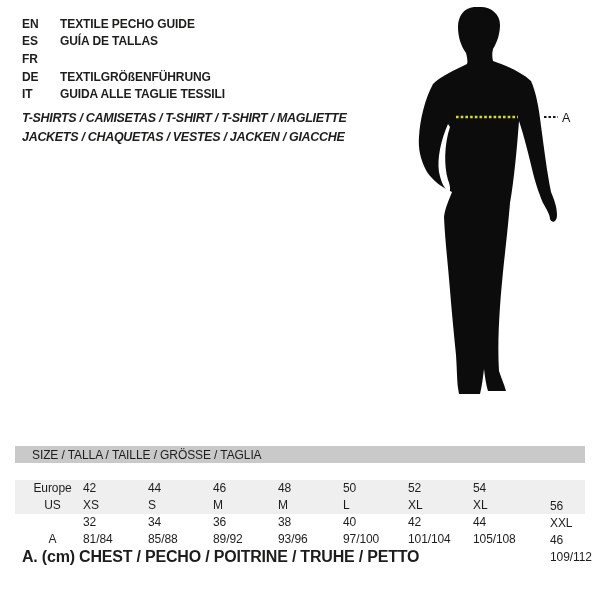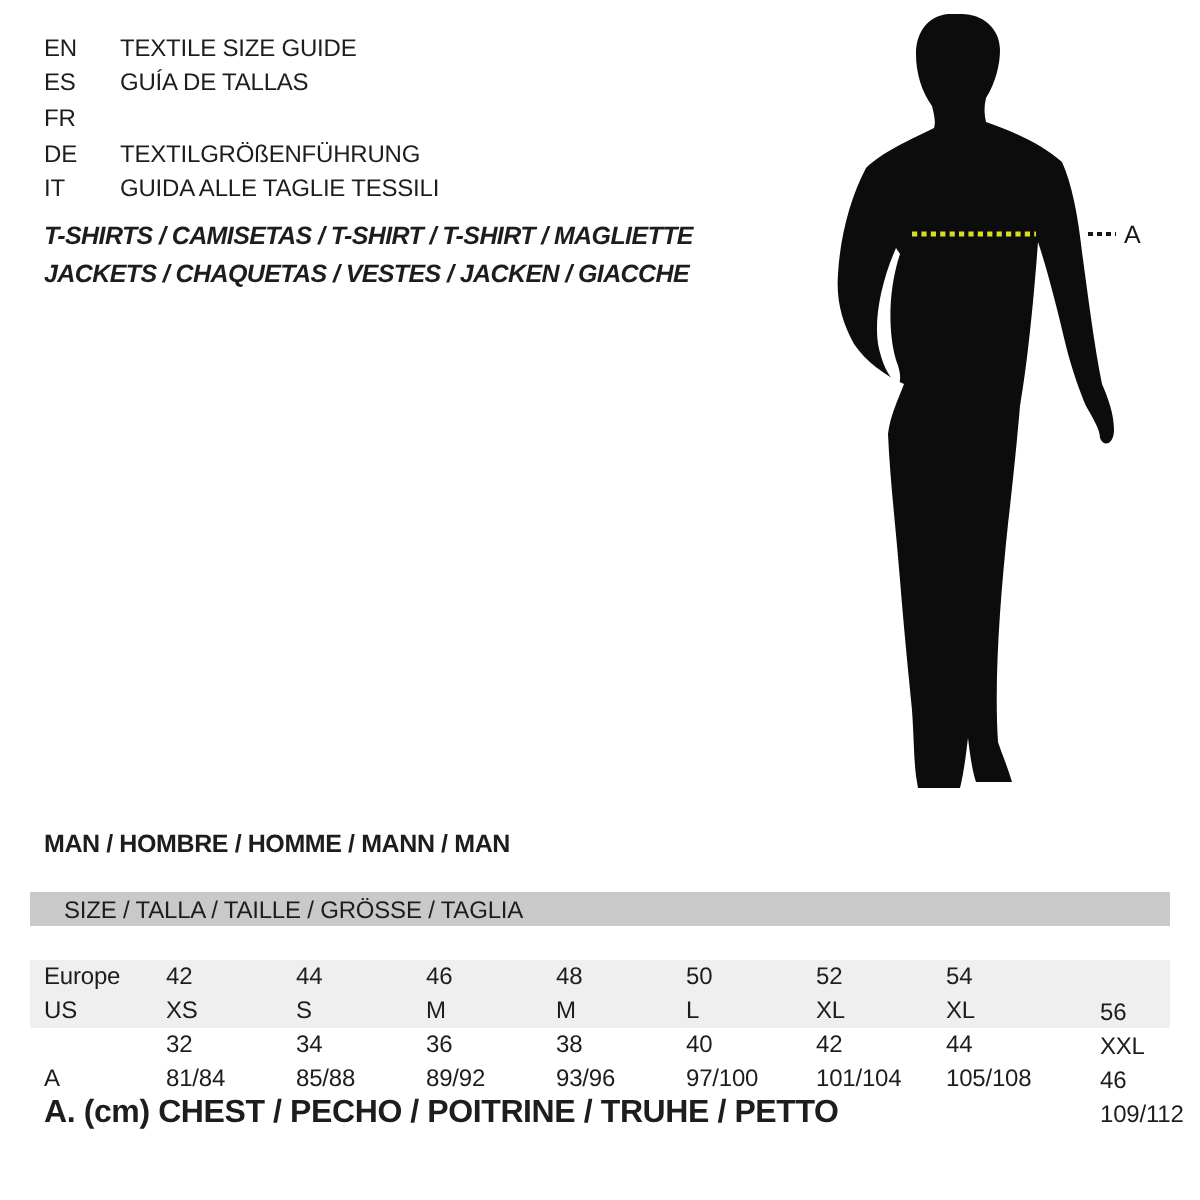--- a/index.html
+++ b/index.html
@@ -6,21 +6,21 @@
   .canvas {
     position:relative; width:600px; height:600px; background:#ffffff;
     font-family:"Liberation Sans", sans-serif;
     color:var(--text, #1d1d1b);
     overflow:hidden;
   }
 
   
   .lang-block { position:absolute; top:15px; left:22px; }
   .lang-line { display:flex; height:17.6px; align-items:center;
-               font-size:12px; font-weight:400; letter-spacing:-0.1px; }
+               font-size:12px; font-weight:700; letter-spacing:-0.1px; }
   .lang-code { width:38px; }
 
   
   .cat-block { position:absolute; top:109px; left:22px;
                font-size:12.5px; font-weight:700; letter-spacing:-0.3px; line-height:19px;font-style:italic; }
 
   
   .figure-svg { position:absolute; left:405px; top:0; }
   .silhouette-fill { fill: var(--silhouette, #0c0c0c); }
   .sliver-fill { fill:#ffffff; }
@@ -35,35 +35,35 @@
   
   .size-table { position:absolute; top:446px; left:15px; width:570px;
                 font-size:12px; letter-spacing:-0.1px; }
   .thead { height:17px; background:var(--header-bg, #c9c9c9);
            display:flex; align-items:center; padding-left:17px; font-weight:400; }
   .trow { display:grid; grid-template-columns:68px repeat(7,65px) 1fr;
           height:17px; align-items:center; }
   .trow.shaded { background:var(--row-shaded-bg, #efefef); }
   .tcell { text-align:left; }
   .tcell:last-child { padding-left:12px;margin-top:36px; }
-  .tcell.label { text-align:left; padding-left:7px; }
+  .tcell.label { text-align:center; padding-left:7px; }
 
   
   .footnote { position:absolute; top:548px; left:22px;
               font-size:16px; font-weight:700; letter-spacing:-0.2px; }
 </style>
 </head>
 <body>
 
 <div class="canvas">
 
   <div class="lang-block">
     <div class="lang-line">
       <span class="lang-code">EN</span>
-      <span class="lang-label">TEXTILE SIZE GUIDE</span>
+      <span class="lang-label">TEXTILE PECHO GUIDE</span>
     </div>
     <div class="lang-line">
       <span class="lang-code">ES</span>
       <span class="lang-label">GUÍA DE TALLAS</span>
     </div>
     <div class="lang-line">
       <span class="lang-code">FR</span>
     </div>
     <div class="lang-line">
       <span class="lang-code">DE</span>
@@ -120,21 +120,20 @@
       C 441 140 437 158 439 172
       C 441 182 444 188 449 193
       C 451 190 450 185 448 180
       C 444 166 444 145 450 127
       Z"></path>
     <line class="measure-yellow" x1="456" y1="117" x2="518" y2="117" stroke-dasharray="2.6 2.1"></line>
     <line class="measure-black" x1="544" y1="117" x2="558" y2="117" stroke-dasharray="2.5 2"></line>
     <text class="measure-text" x="562" y="121.5">A</text>
   </svg>
 
-  <div class="section-title">MAN / HOMBRE / HOMME / MANN / MAN</div>
 
   <div class="size-table">
     <div class="thead">SIZE / TALLA / TAILLE / GRÖSSE / TAGLIA</div>
 
     <div class="trow">
       <div class="tcell label">Europe</div>
       <div class="tcell">42</div>
       <div class="tcell">44</div>
       <div class="tcell">46</div>
       <div class="tcell">48</div>

